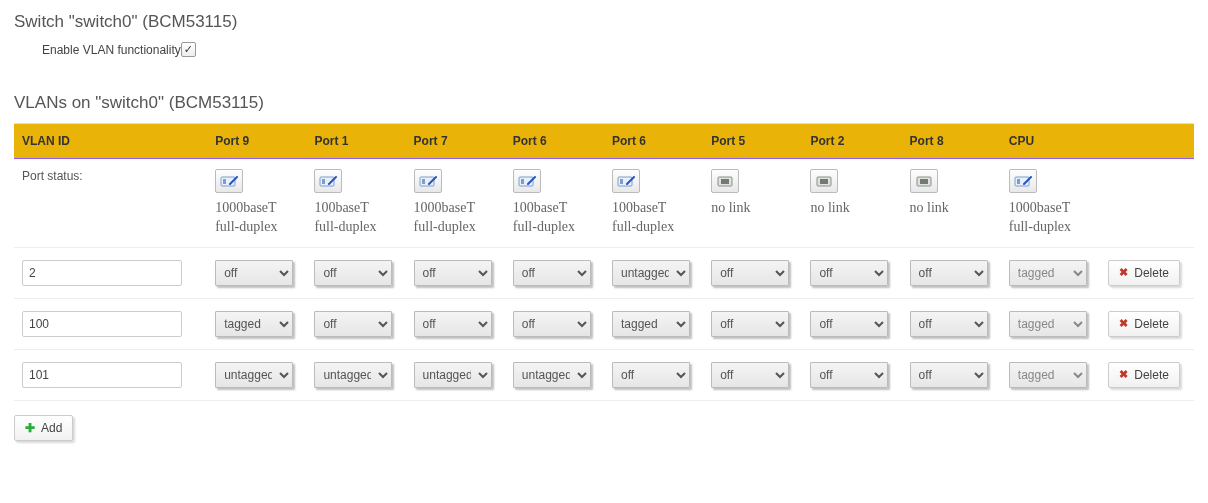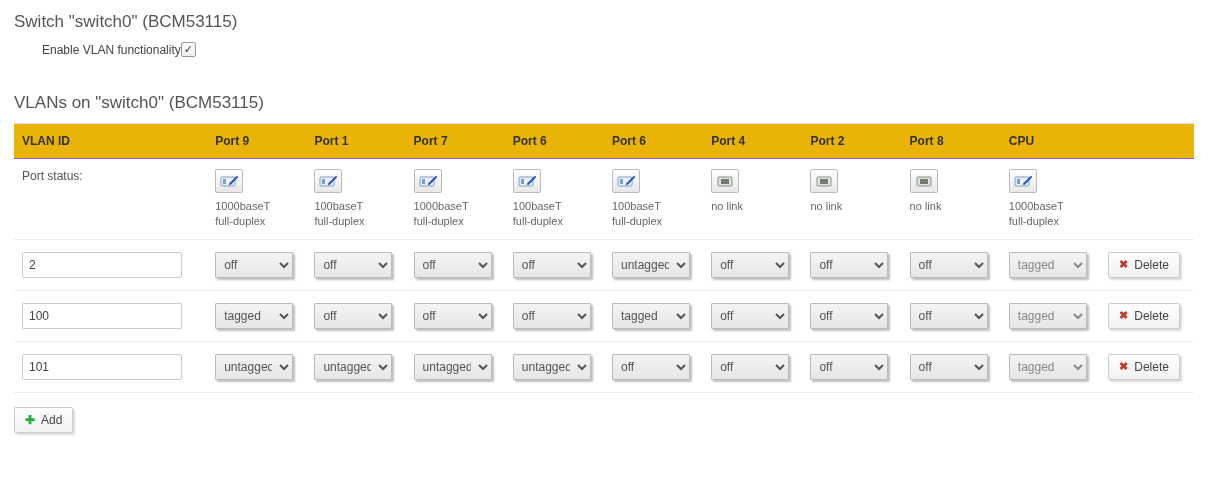--- a/index.html
+++ b/index.html
@@ -61,21 +61,21 @@
   .port-icon-box {
     width: 28px; height: 24px;
     background: linear-gradient(#fefefe,#e8e8e8);
     border: 1px solid #bbb;
     border-radius: 2px;
     display: flex;
     align-items: center;
     justify-content: center;
     margin-bottom: 6px;
   }
-  .port-status-lines { line-height: 1.35; color:#666; font-size:11px; }
+  .port-status-lines { line-height: 1.35; color:#666; font-size:14px;font-family:Liberation Serif, serif; }
   .vlan-input {
     width: 160px;
     height: 26px;
     border: 1px solid #ccc;
     border-radius: 2px;
     padding: 0 6px;
     font-size: 12px;
     color: #444;
     background:#fff;
   }
@@ -142,21 +142,21 @@
     <col class="last-col">
   </colgroup>
   <thead>
     <tr>
       <th class="first-col">VLAN ID</th>
       <th>Port 9</th>
       <th>Port 1</th>
       <th>Port 7</th>
       <th>Port 6</th>
       <th>Port 6</th>
-      <th>Port 4</th>
+      <th>Port 5</th>
       <th>Port 2</th>
       <th>Port 8</th>
       <th>CPU</th>
       <th></th>
     </tr>
   </thead>
   <tbody id="vlan-tbody">
       <tr>
         <td class="first-col">Port status:</td>
         <td>

